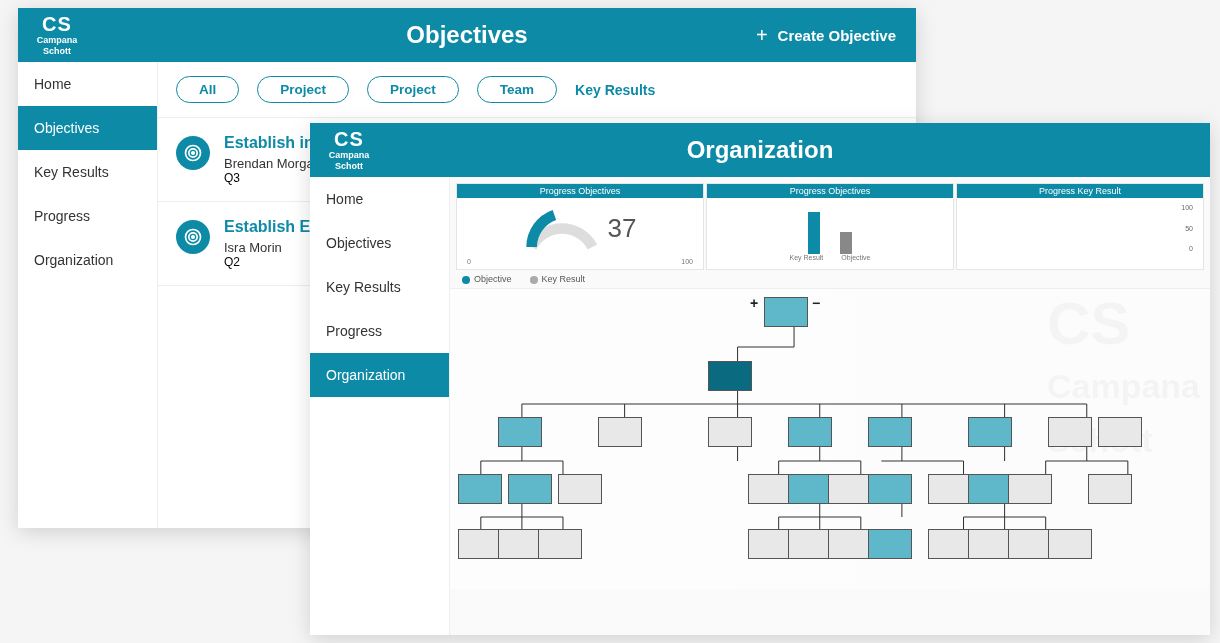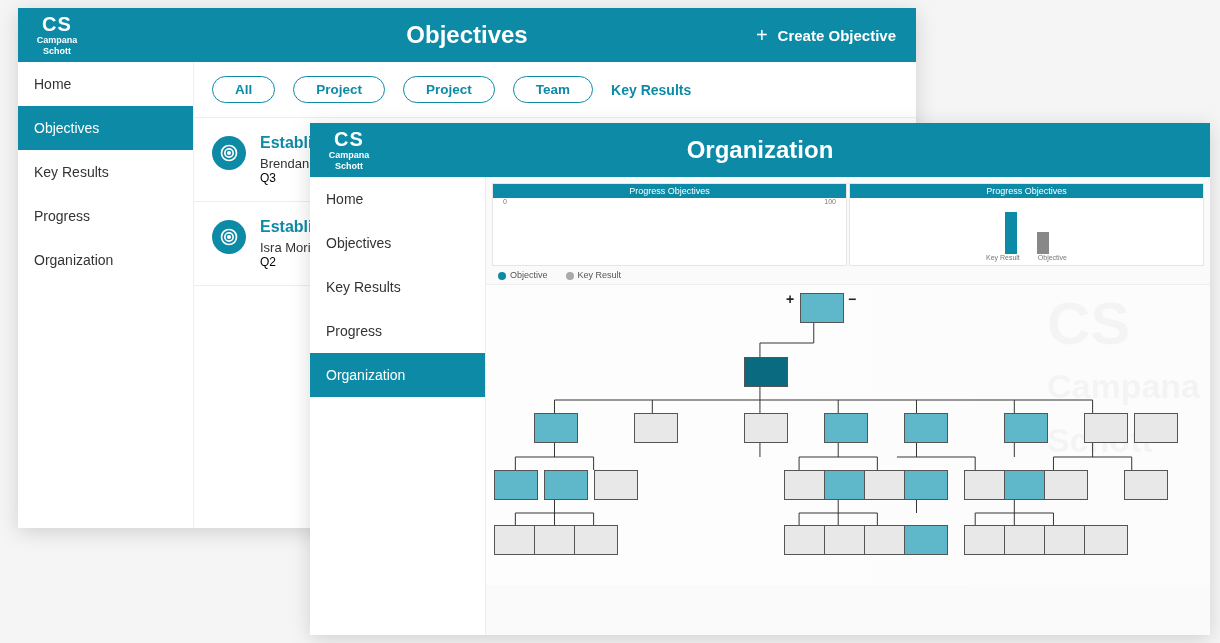--- a/index.html
+++ b/index.html
@@ -58,21 +58,21 @@
     font-size: 15px;
     font-weight: 600;
     cursor: pointer;
     z-index: 2;
   }
   .plus-icon { font-size: 20px; font-weight: 300; }
 
   .body-row { display: flex; flex: 1; min-height: 0; }
 
   .sidebar {
-    width: 176px;
+    width: 140px;
     background: #fff;
     border-right: 1px solid #eee;
     display: flex;
     flex-direction: column;
   }
   .sidebar-item {
     padding: 14px 16px;
     font-size: 14px;
     color: #333;
     cursor: pointer;
@@ -275,20 +275,29 @@
       <div class="sidebar-item"><span>Key Results</span></div>
       <div class="sidebar-item"><span>Progress</span></div>
       <div class="sidebar-item active"><span>Organization</span></div>
     </div>
     <div class="content org-content">
       <div class="org-bg-watermark">CS<br><span style="font-size:34px;font-weight:600">Campana<br>Schott</span></div>
 
       <div class="cards-row">
         <div class="card">
           <div class="card-head">Progress Objectives</div>
+          <div class="gauge-wrap">
+            <svg class="gauge" viewBox="0 0 100 60">
+              <path d="M10,55 A45,45 0 0 1 90,55" stroke="#ddd" stroke-width="14" fill="none"></path>
+              <path d="M10,55 A45,45 0 0 1 40,13" stroke="#0d8aa6" stroke-width="14" fill="none"></path>
+            </svg>
+            <div>
+              <div class="big-num">37</div>
+            </div>
+          </div>
           <div style="display:flex;justify-content:space-between;padding:0 10px 4px">
             <span class="tiny-label">0</span>
             <span class="tiny-label">100</span>
           </div>
         </div>
 
         <div class="card">
           <div class="card-head">Progress Objectives</div>
           <div class="bars-wrap">
             <div style="text-align:center">
@@ -298,20 +307,28 @@
               <div class="bar gray" style="height:22px"></div>
             </div>
           </div>
           <div style="display:flex;justify-content:center;gap:18px;padding-bottom:4px">
             <span class="tiny-label">Key Result</span>
             <span class="tiny-label">Objective</span>
           </div>
         </div>
 
 
+        <div class="card">
+          <div class="card-head">Progress Key Result</div>
+          <div class="axis-wrap">
+            <span>100</span>
+            <span>50</span>
+            <span>0</span>
+          </div>
+        </div>
       </div>
 
       <div class="legend-row">
         <span><span class="swatch sw-teal"></span><span>Objective</span></span>
         <span><span class="swatch sw-gray"></span><span>Key Result</span></span>
       </div>
 
       <div class="tree-area">
         <span class="expand-ctrl" style="left:300px;top:6px">+</span>
         <span class="expand-ctrl" style="left:362px;top:6px">−</span>

